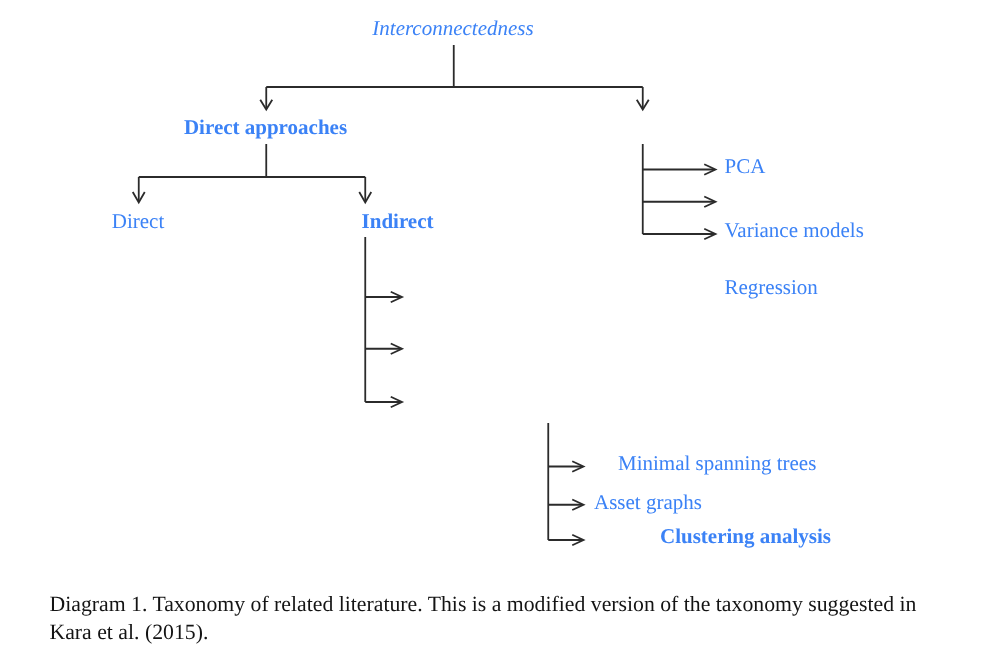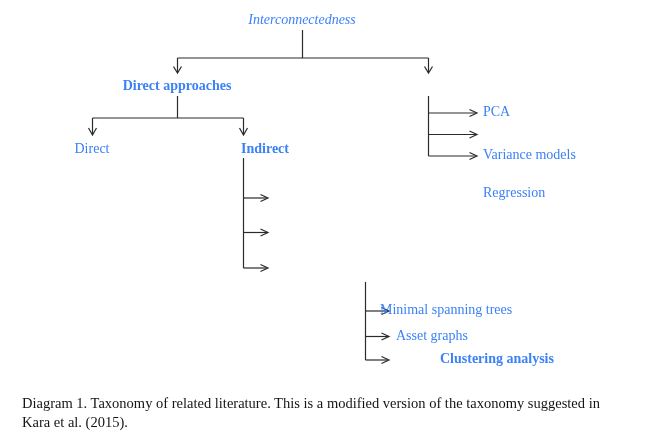--- a/index.html
+++ b/index.html
@@ -32,21 +32,21 @@
     position: absolute;
     left: 0;
     top: 0;
     width: 661px;
     height: 444px;
     pointer-events: none;
   }
 
   .caption {
     position: absolute;
-    left: 22px;
+    left: 33px;
     top: 394px;
     width: 600px;
     font-size: 14.5px;
     line-height: 19px;
     color: #141414;
     text-align: left;
   }
 </style>
 </head>
 <body>
@@ -122,21 +122,21 @@
 
   <div class="node" style="left:483px; top:105px;">PCA</div>
 
   <div class="node" style="left:483px; top:140px;margin-top:46px;">Regression</div>
 
   <div class="node" style="left:483px; top:148px;">Variance models</div>
 
 
 
 
-  <div class="node" style="left:380px; top:303px;">Minimal spanning trees</div>
+  <div class="node" style="left:412px; top:303px;">Minimal spanning trees</div>
 
   <div class="node" style="left:396px; top:329px;">Asset graphs</div>
 
   <div class="node bold" style="left:396px; top:352px;margin-left:44px;">Clustering analysis</div>
 
   <div class="caption">
     <span>Diagram 1. Taxonomy of related literature. This is a modified version of the taxonomy</span>
     <span>suggested in Kara et al. (2015).</span>
   </div>
 

